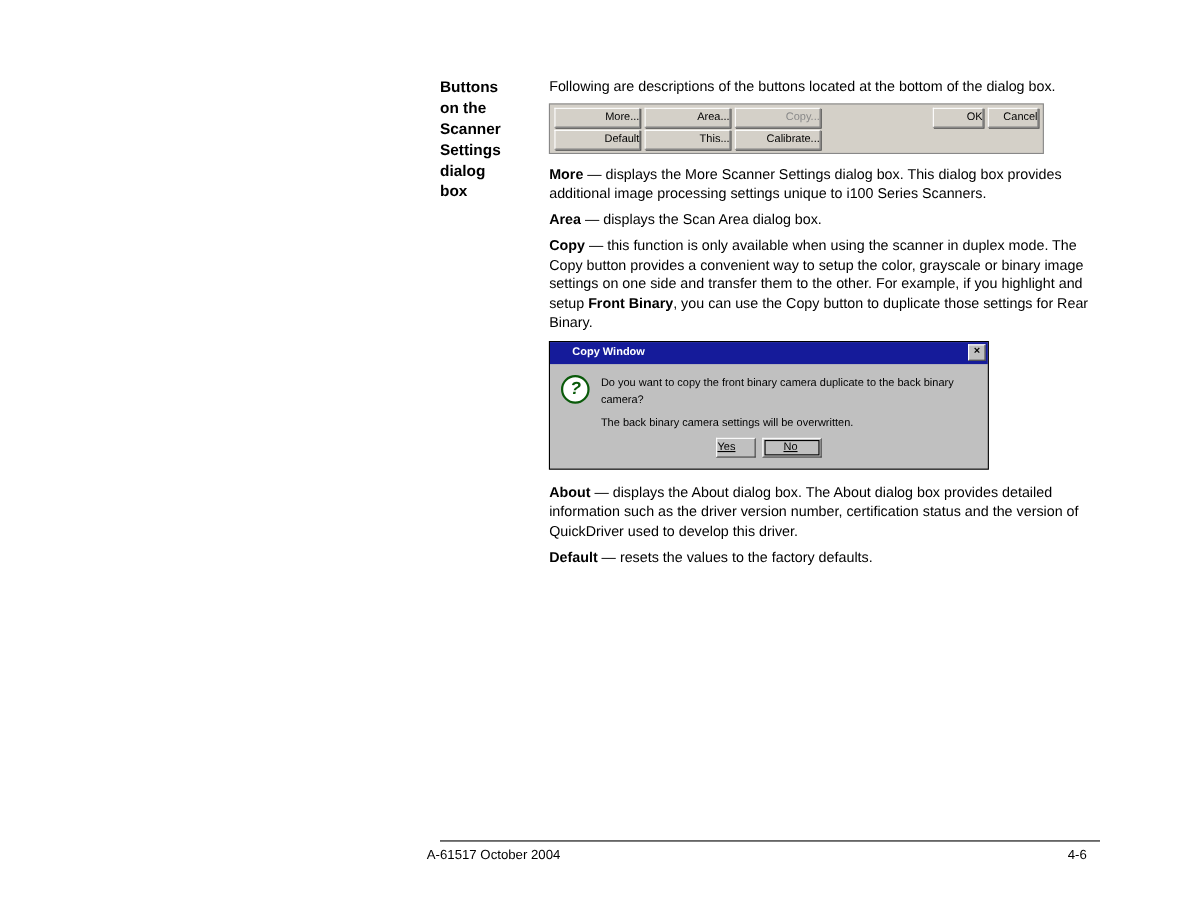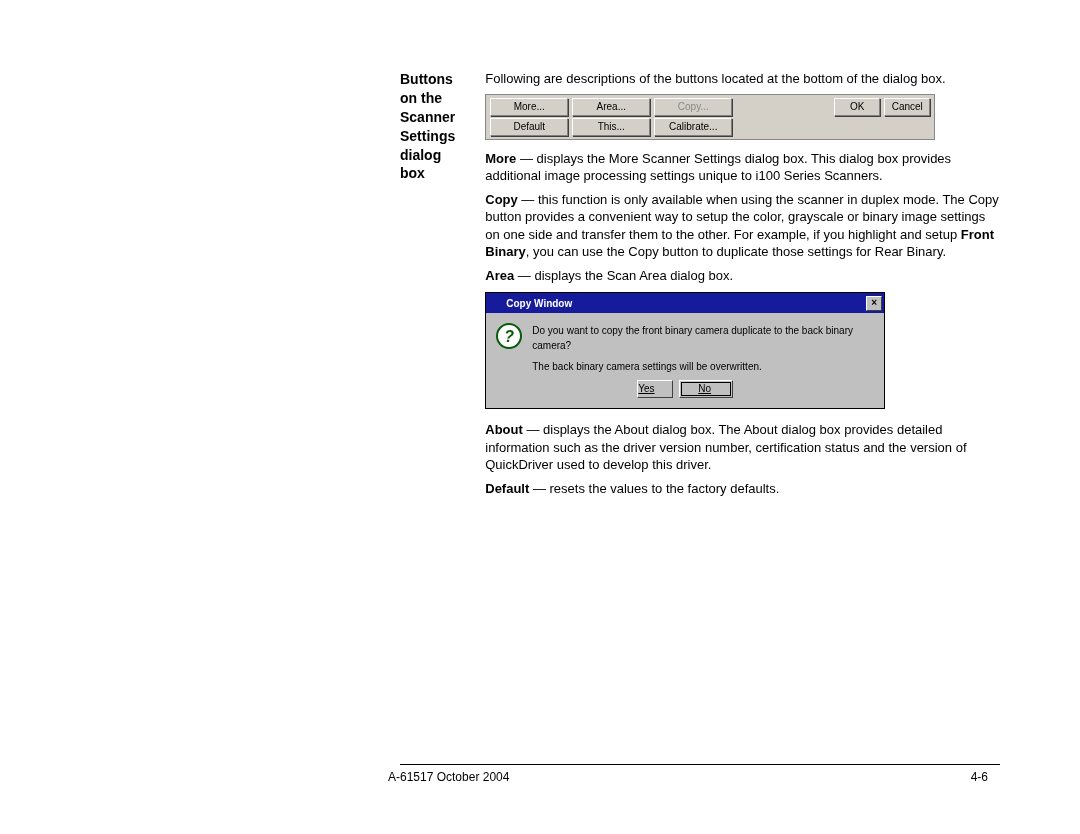--- a/index.html
+++ b/index.html
@@ -14,21 +14,21 @@
     position: relative;
   }
   .page {
     position: absolute;
     left: 80px;
     top: 70px;
     width: 920px;
   }
   .two-col {
     display: flex;
-    gap: 30px;
+    gap: 44px;
   }
   .left-col {
     flex: 0 0 330px;
     padding-left: 320px;
     box-sizing: border-box;
   }
   .section-heading {
     font-weight: bold;
     font-size: 14px;
     line-height: 1.35;
@@ -54,21 +54,21 @@
   .wbtn {
     background: #d4d0c8;
     border-top: 1px solid #fff;
     border-left: 1px solid #fff;
     border-right: 1px solid #808080;
     border-bottom: 1px solid #808080;
     box-shadow: 1px 1px 0 #404040;
     width: 76px;
     height: 16px;
     line-height: 16px;
-    text-align: center;
+    text-align: right;
     color: #000;
     cursor: default;
     user-select: none;
   }
   .wbtn.disabled { color: #888; }
   .wbtn.small { width: 44px; }
   .btnbar-spacer { flex: 1; }
 
   
   .copywin {
@@ -176,25 +176,25 @@
           <div class="wbtn">This...</div>
           <div class="wbtn">Calibrate...</div>
         </div>
       </div>
 
       <div class="para">
         <b>More</b><span> — displays the More Scanner Settings dialog box. This dialog box provides additional image processing settings unique to i100 Series Scanners.</span>
       </div>
 
       <div class="para">
+        <b>Area</b><span> — displays the Scan Area dialog box.</span>
+      </div>
+
+      <div class="para">
         <b>Copy</b><span> — this function is only available when using the scanner in duplex mode. The Copy button provides a convenient way to setup the color, grayscale or binary image settings on one side and transfer them to the other. For example, if you highlight and setup </span><b>Front Binary</b><span>, you can use the Copy button to duplicate those settings for Rear Binary.</span>
-      </div>
-
-      <div class="para">
-        <b>Area</b><span> — displays the Scan Area dialog box.</span>
       </div>
 
       <div class="copywin">
         <div class="copywin-title">
           <span>Copy Window</span>
           <div class="xbtn">×</div>
         </div>
         <div class="copywin-body">
           <div class="qicon-outer">
             <div class="qicon">

